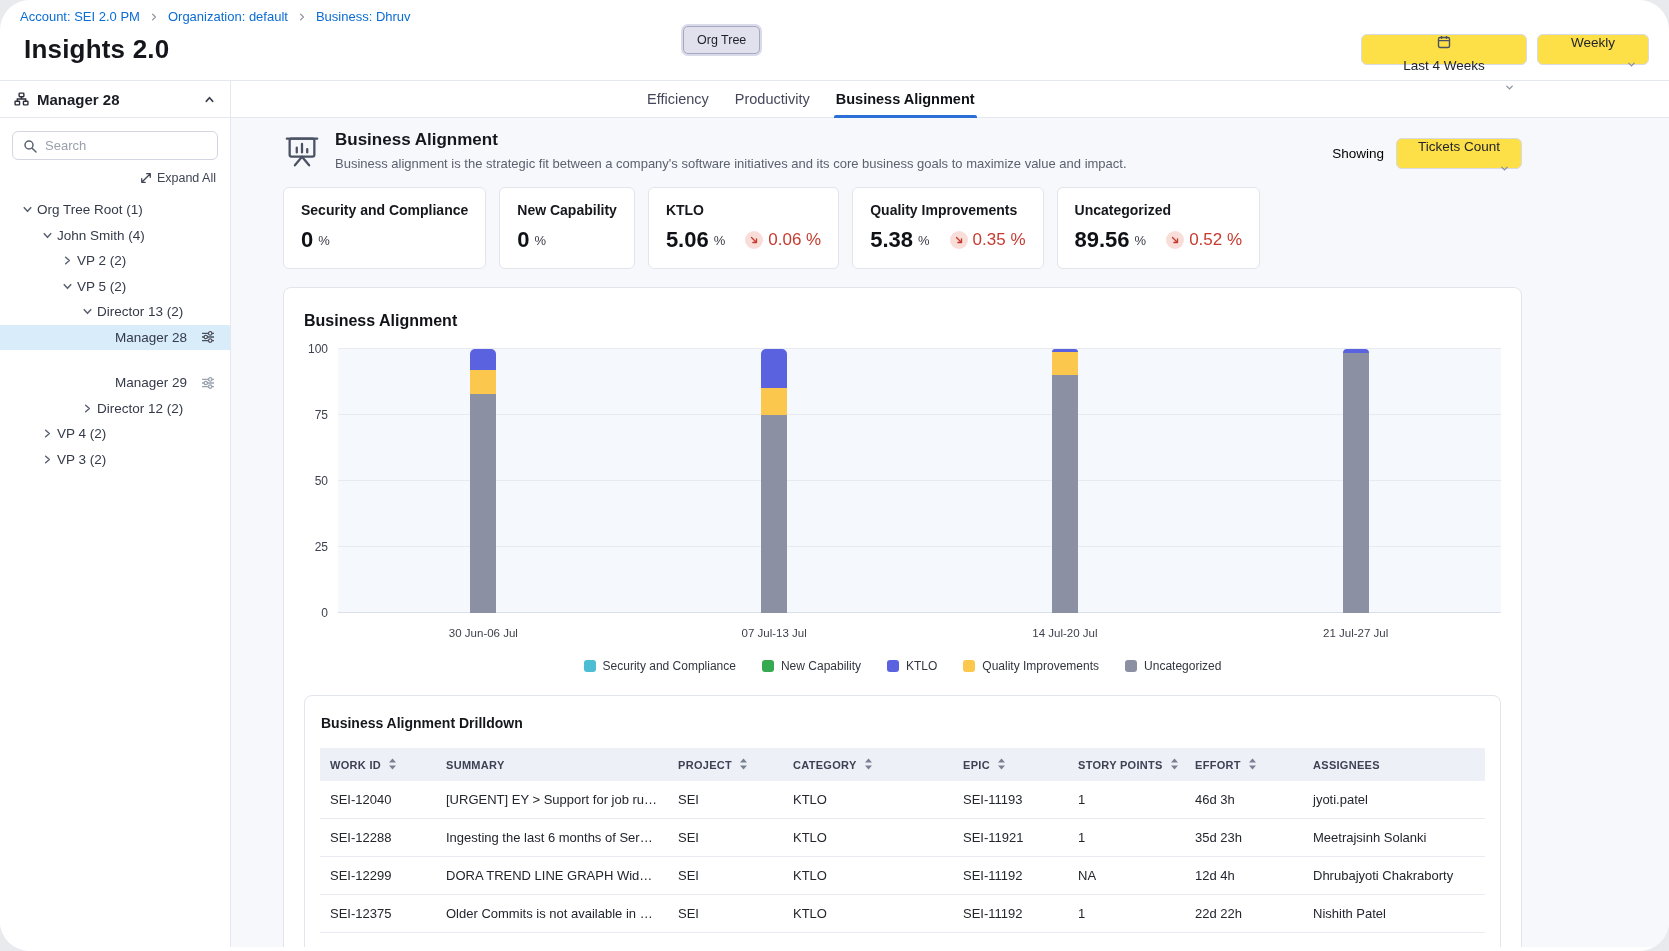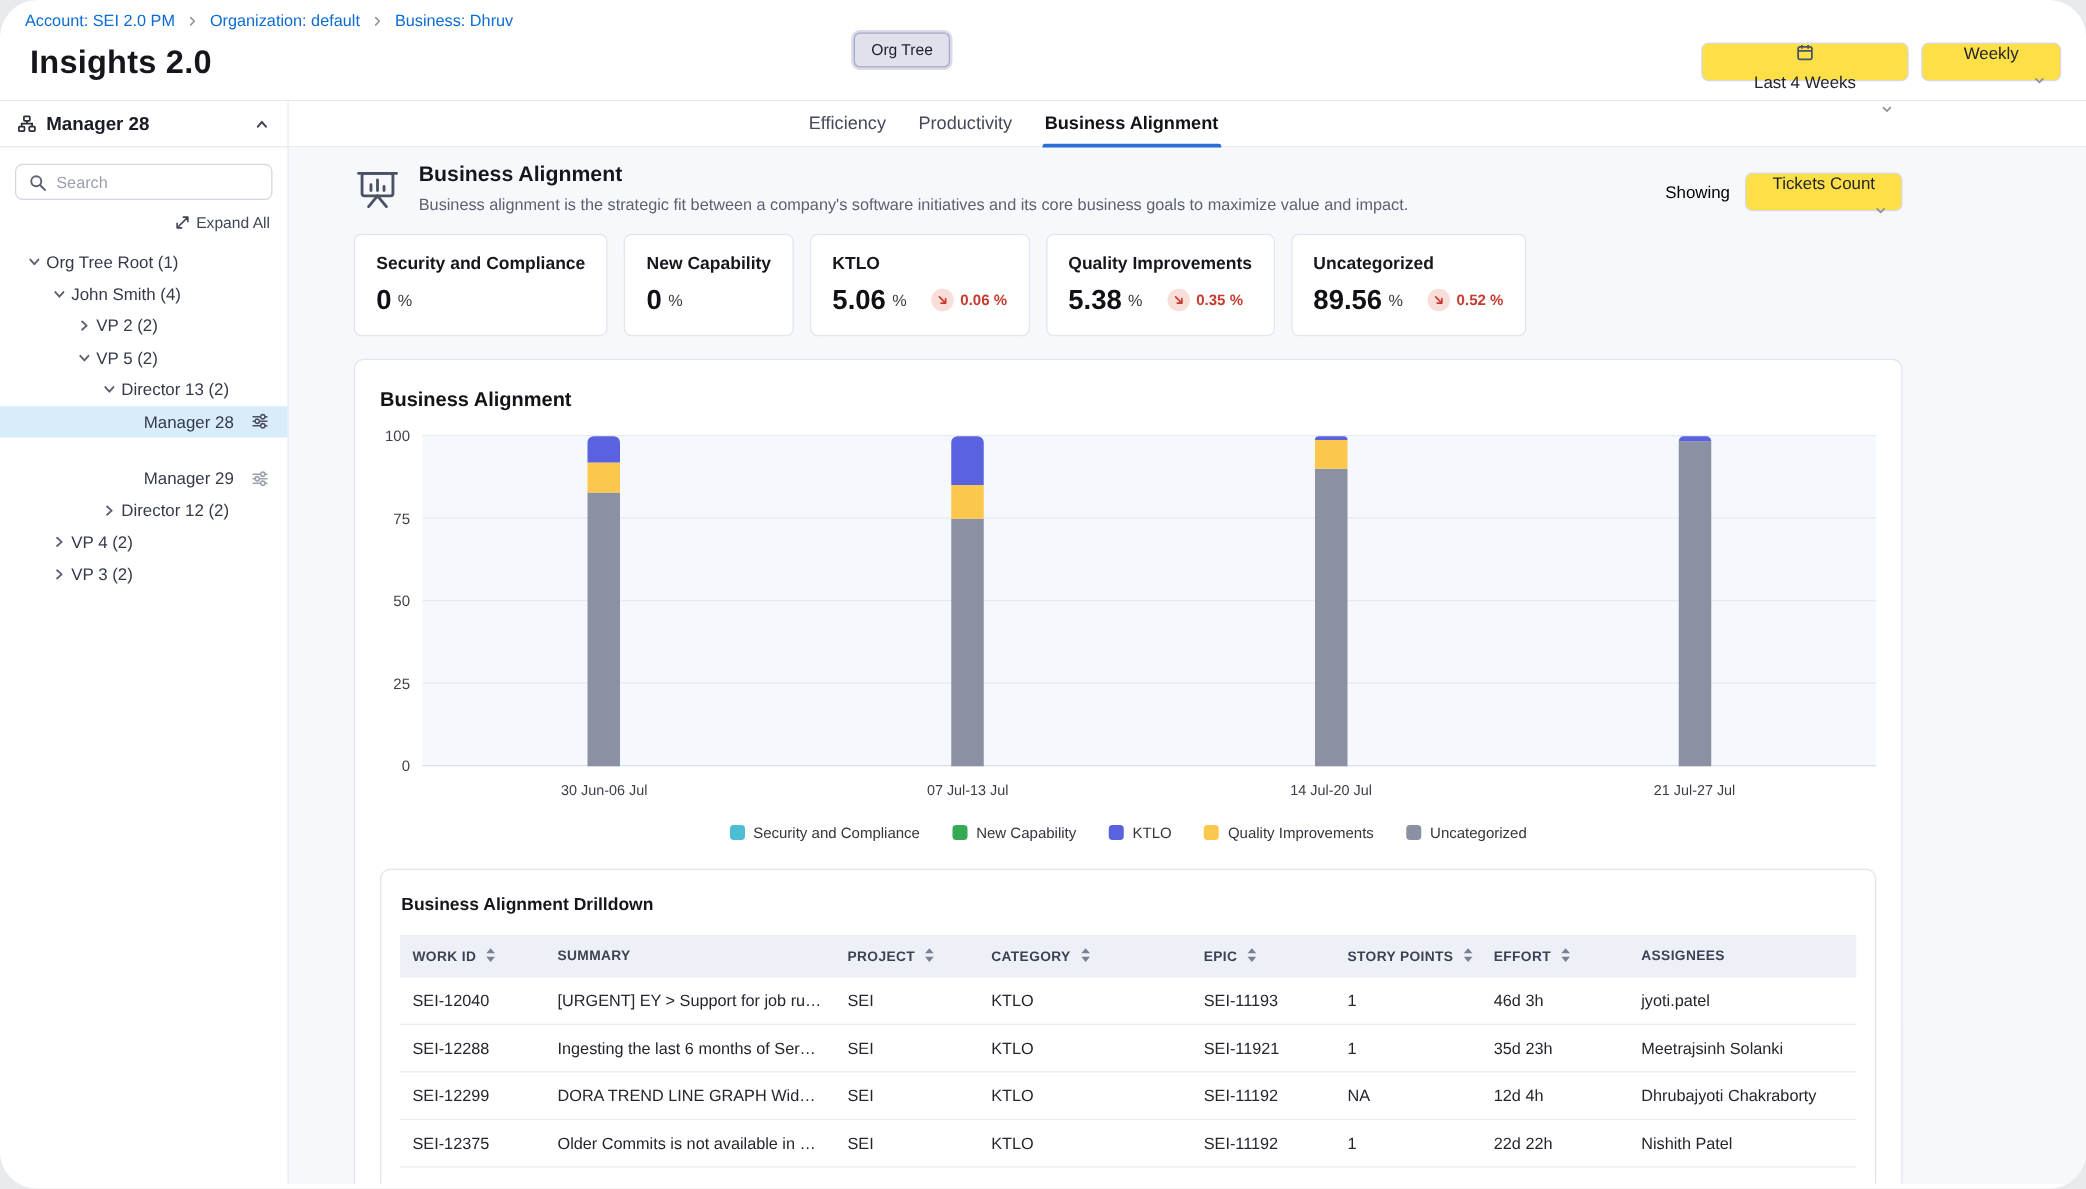--- a/index.html
+++ b/index.html
@@ -60,21 +60,21 @@
   .select.showing { width:126px; }
   
   .cards { display:flex; gap:13px; margin-top:16px; }
   .card { background:#fff; border:1px solid #e3e5ed; border-radius:6px; padding:14px 17px 15px; min-width:128px; }
   .card-title { font-size:14px; font-weight:bold; color:#16171d; white-space:nowrap; }
   .card-val-row { display:flex; align-items:center; margin-top:9px; }
   .card-value { font-size:22px; font-weight:bold; color:#101116; }
   .card-unit { font-size:13px; color:#3a3d46; margin-left:5px; }
   .delta { display:flex; align-items:center; gap:5px; margin-left:20px; }
   .delta-circle { width:18px; height:18px; border-radius:50%; background:#f9ddd8; display:flex; align-items:center; justify-content:center; color:#c63b30; }
-  .delta-text { font-size:12px; font-weight:bold; color:#c63b30; white-space:nowrap; }
+  .delta-text { font-size:17px; font-weight:normal; color:#c63b30; white-space:nowrap; }
   
   .chart-card { margin-top:18px; background:#fff; border:1px solid #e3e5ed; border-radius:8px; padding:16px 20px 20px; height:760px; }
   .chart-title { font-size:16px; font-weight:bold; color:#121318; margin:8px 0 19px; }
   .chart-wrap { display:flex; }
   .ylabels { width:34px; flex:none; position:relative; }
   .ylab { position:absolute; right:10px; transform:translateY(-50%); font-size:12px; color:#3e424e; }
   .plot { flex:1; position:relative; height:264px; background:#f5f9fd; }
   .gridline { position:absolute; left:0; right:0; height:1px; background:#e7ebf1; }
   .gridline.zero { background:#dbe0e8; }
   .bar-seg { position:absolute; width:26px; transform:translateX(-50%); }

